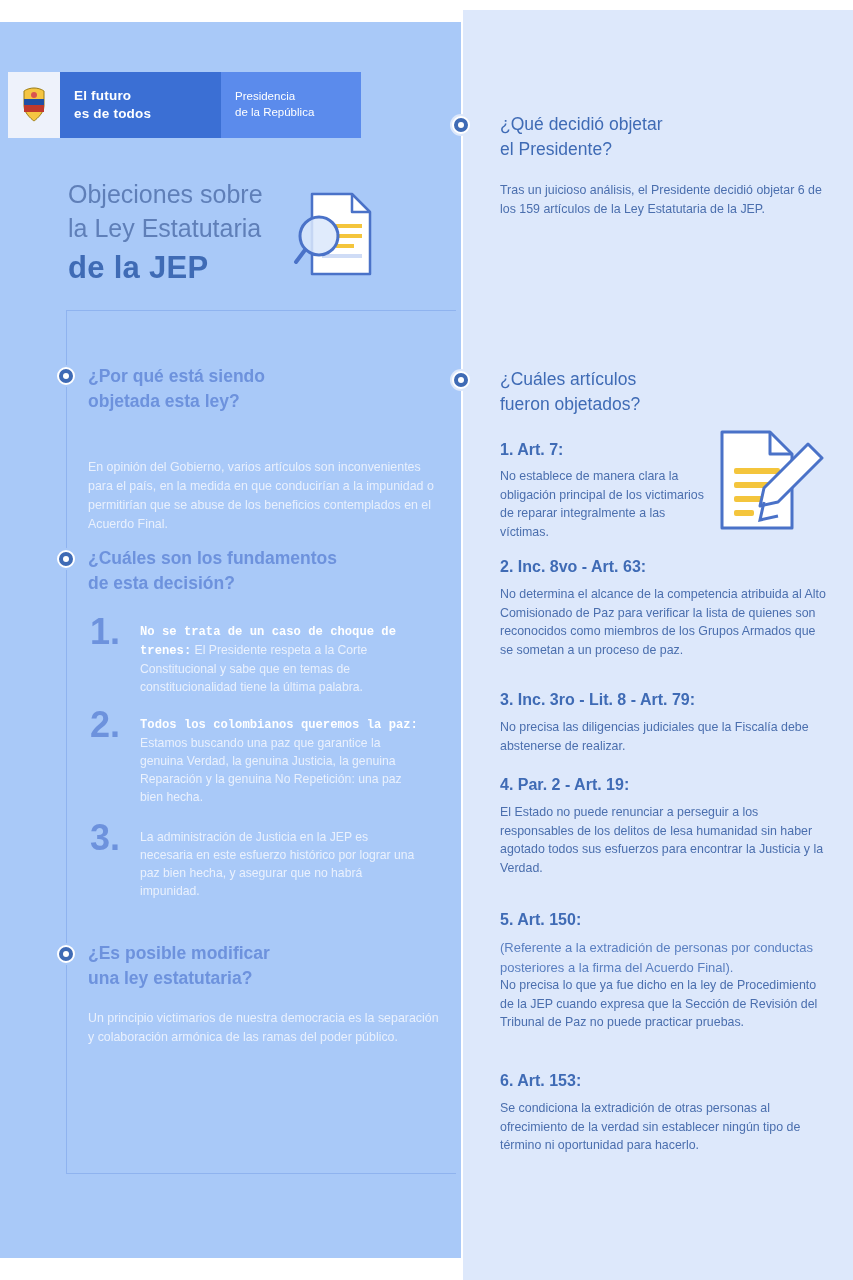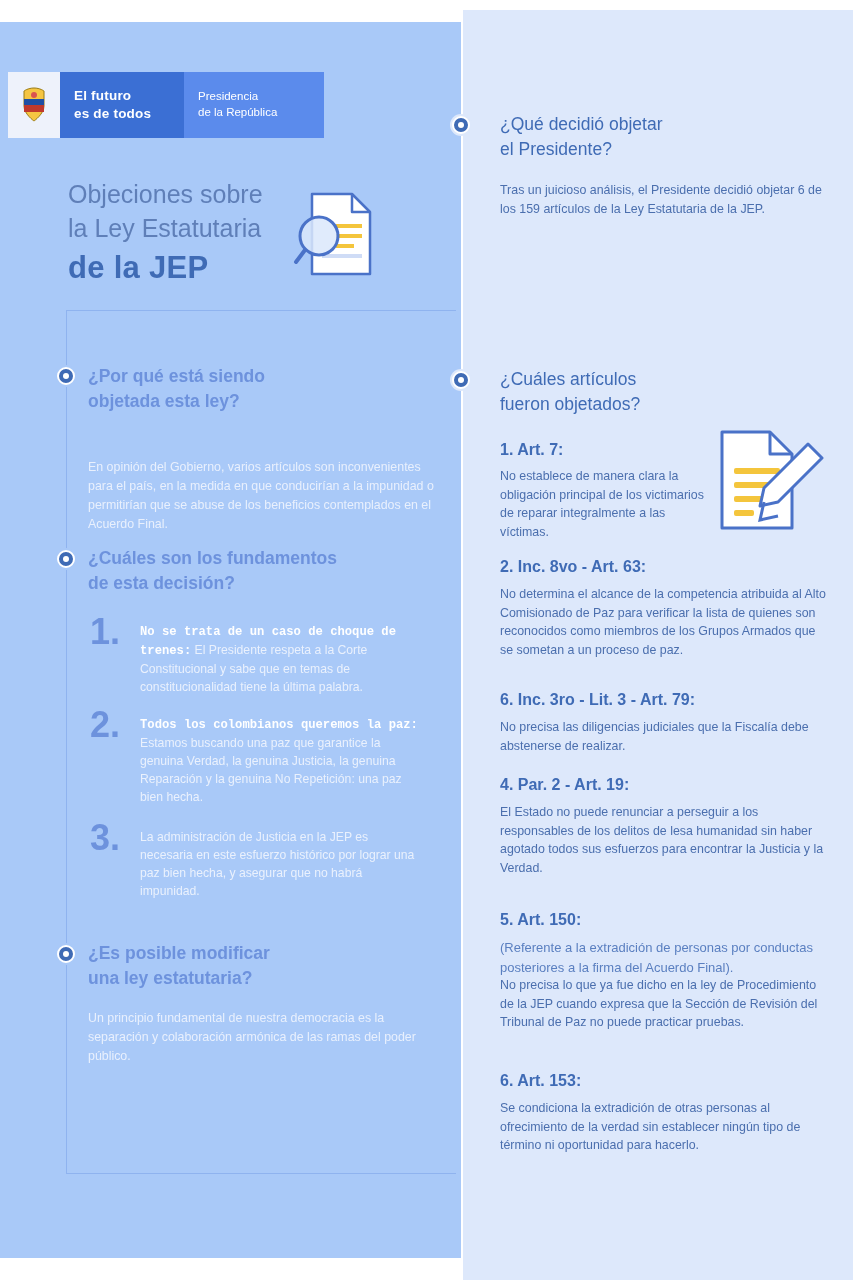--- a/index.html
+++ b/index.html
@@ -58,21 +58,21 @@
     left: 8px; top: 72px;
     display: flex;
     height: 66px;
   }
   .logo-shield {
     width: 52px; height: 66px;
     background: #eef2fb;
     display: flex; align-items: center; justify-content: center;
   }
   .logo-futuro {
-    width: 124px; height: 66px;
+    width: 161px; height: 66px;
     background: #3b6fd4;
     color: #ffffff;
     display: flex; flex-direction: column; justify-content: center;
     padding-left: 14px;
     font-weight: bold;
     font-size: 13.5px;
     line-height: 1.32;
     letter-spacing: .2px;
   }
   .logo-presidencia {
@@ -301,21 +301,21 @@
     </div>
   </div>
 
   <div class="marker" style="left:57px; top:945px;">
       <i></i>
     </div>
   <div class="q-head" style="left:88px; top:941px; width:360px;">
     <span>¿Es posible modificar</span><br>
     <span>una ley estatutaria?</span>
   </div>
-  <div class="body-text" style="left:88px; top:1009px; width:356px;">Un principio fundamental de nuestra democracia es la separación y colaboración armónica de las ramas del poder público.</div>
+  <div class="body-text" style="left:88px; top:1009px; width:356px;">Un principio victimarios de nuestra democracia es la separación y colaboración armónica de las ramas del poder público.</div>
 
   <div class="marker on-right" style="left:452px; top:116px;">
       <i></i>
     </div>
   <div class="r-head" style="left:500px; top:112px;">
     <span>¿Qué decidió objetar</span><br>
     <span>el Presidente?</span>
   </div>
   <div class="r-text" style="left:500px; top:181px;">Tras un juicioso análisis, el Presidente decidió objetar 6 de los 159 artículos de la Ley Estatutaria de la JEP.</div>
 
@@ -339,21 +339,21 @@
       <path d="M52 78 l-4 18 18 -4" fill="none" stroke="#4a72c8" stroke-width="3"></path>
     </svg>
   </div>
 
   <div class="r-sub" style="left:500px; top:440px;text-align:center;">1. Art. 7:</div>
   <div class="r-text" style="left:500px; top:467px; width:210px;">No establece de manera clara la obligación principal de los victimarios de reparar integralmente a las víctimas.</div>
 
   <div class="r-sub" style="left:500px; top:557px;">2. Inc. 8vo - Art. 63:</div>
   <div class="r-text" style="left:500px; top:585px; width:330px;">No determina el alcance de la competencia atribuida al Alto Comisionado de Paz para verificar la lista de quienes son reconocidos como miembros de los Grupos Armados que se sometan a un proceso de paz.</div>
 
-  <div class="r-sub" style="left:500px; top:690px;">6. Inc. 3ro - Lit. 3 - Art. 79:</div>
+  <div class="r-sub" style="left:500px; top:690px;">3. Inc. 3ro - Lit. 8 - Art. 79:</div>
   <div class="r-text" style="left:500px; top:718px; width:330px;">No precisa las diligencias judiciales que la Fiscalía debe abstenerse de realizar.</div>
 
   <div class="r-sub" style="left:500px; top:775px;">4. Par. 2 - Art. 19:</div>
   <div class="r-text" style="left:500px; top:803px; width:330px;">El Estado no puede renunciar a perseguir a los responsables de los delitos de lesa humanidad sin haber agotado todos sus esfuerzos para encontrar la Justicia y la Verdad.</div>
 
   <div class="r-sub" style="left:500px; top:910px;">5. Art. 150:</div>
   <div class="r-text small" style="left:500px; top:938px; width:340px;">(Referente a la extradición de personas por conductas posteriores a la firma del Acuerdo Final).</div>
   <div class="r-text" style="left:500px; top:976px; width:330px;">No precisa lo que ya fue dicho en la ley de Procedimiento de la JEP cuando expresa que la Sección de Revisión del Tribunal de Paz no puede practicar pruebas.</div>
 
   <div class="r-sub" style="left:500px; top:1071px;">6. Art. 153:</div>

